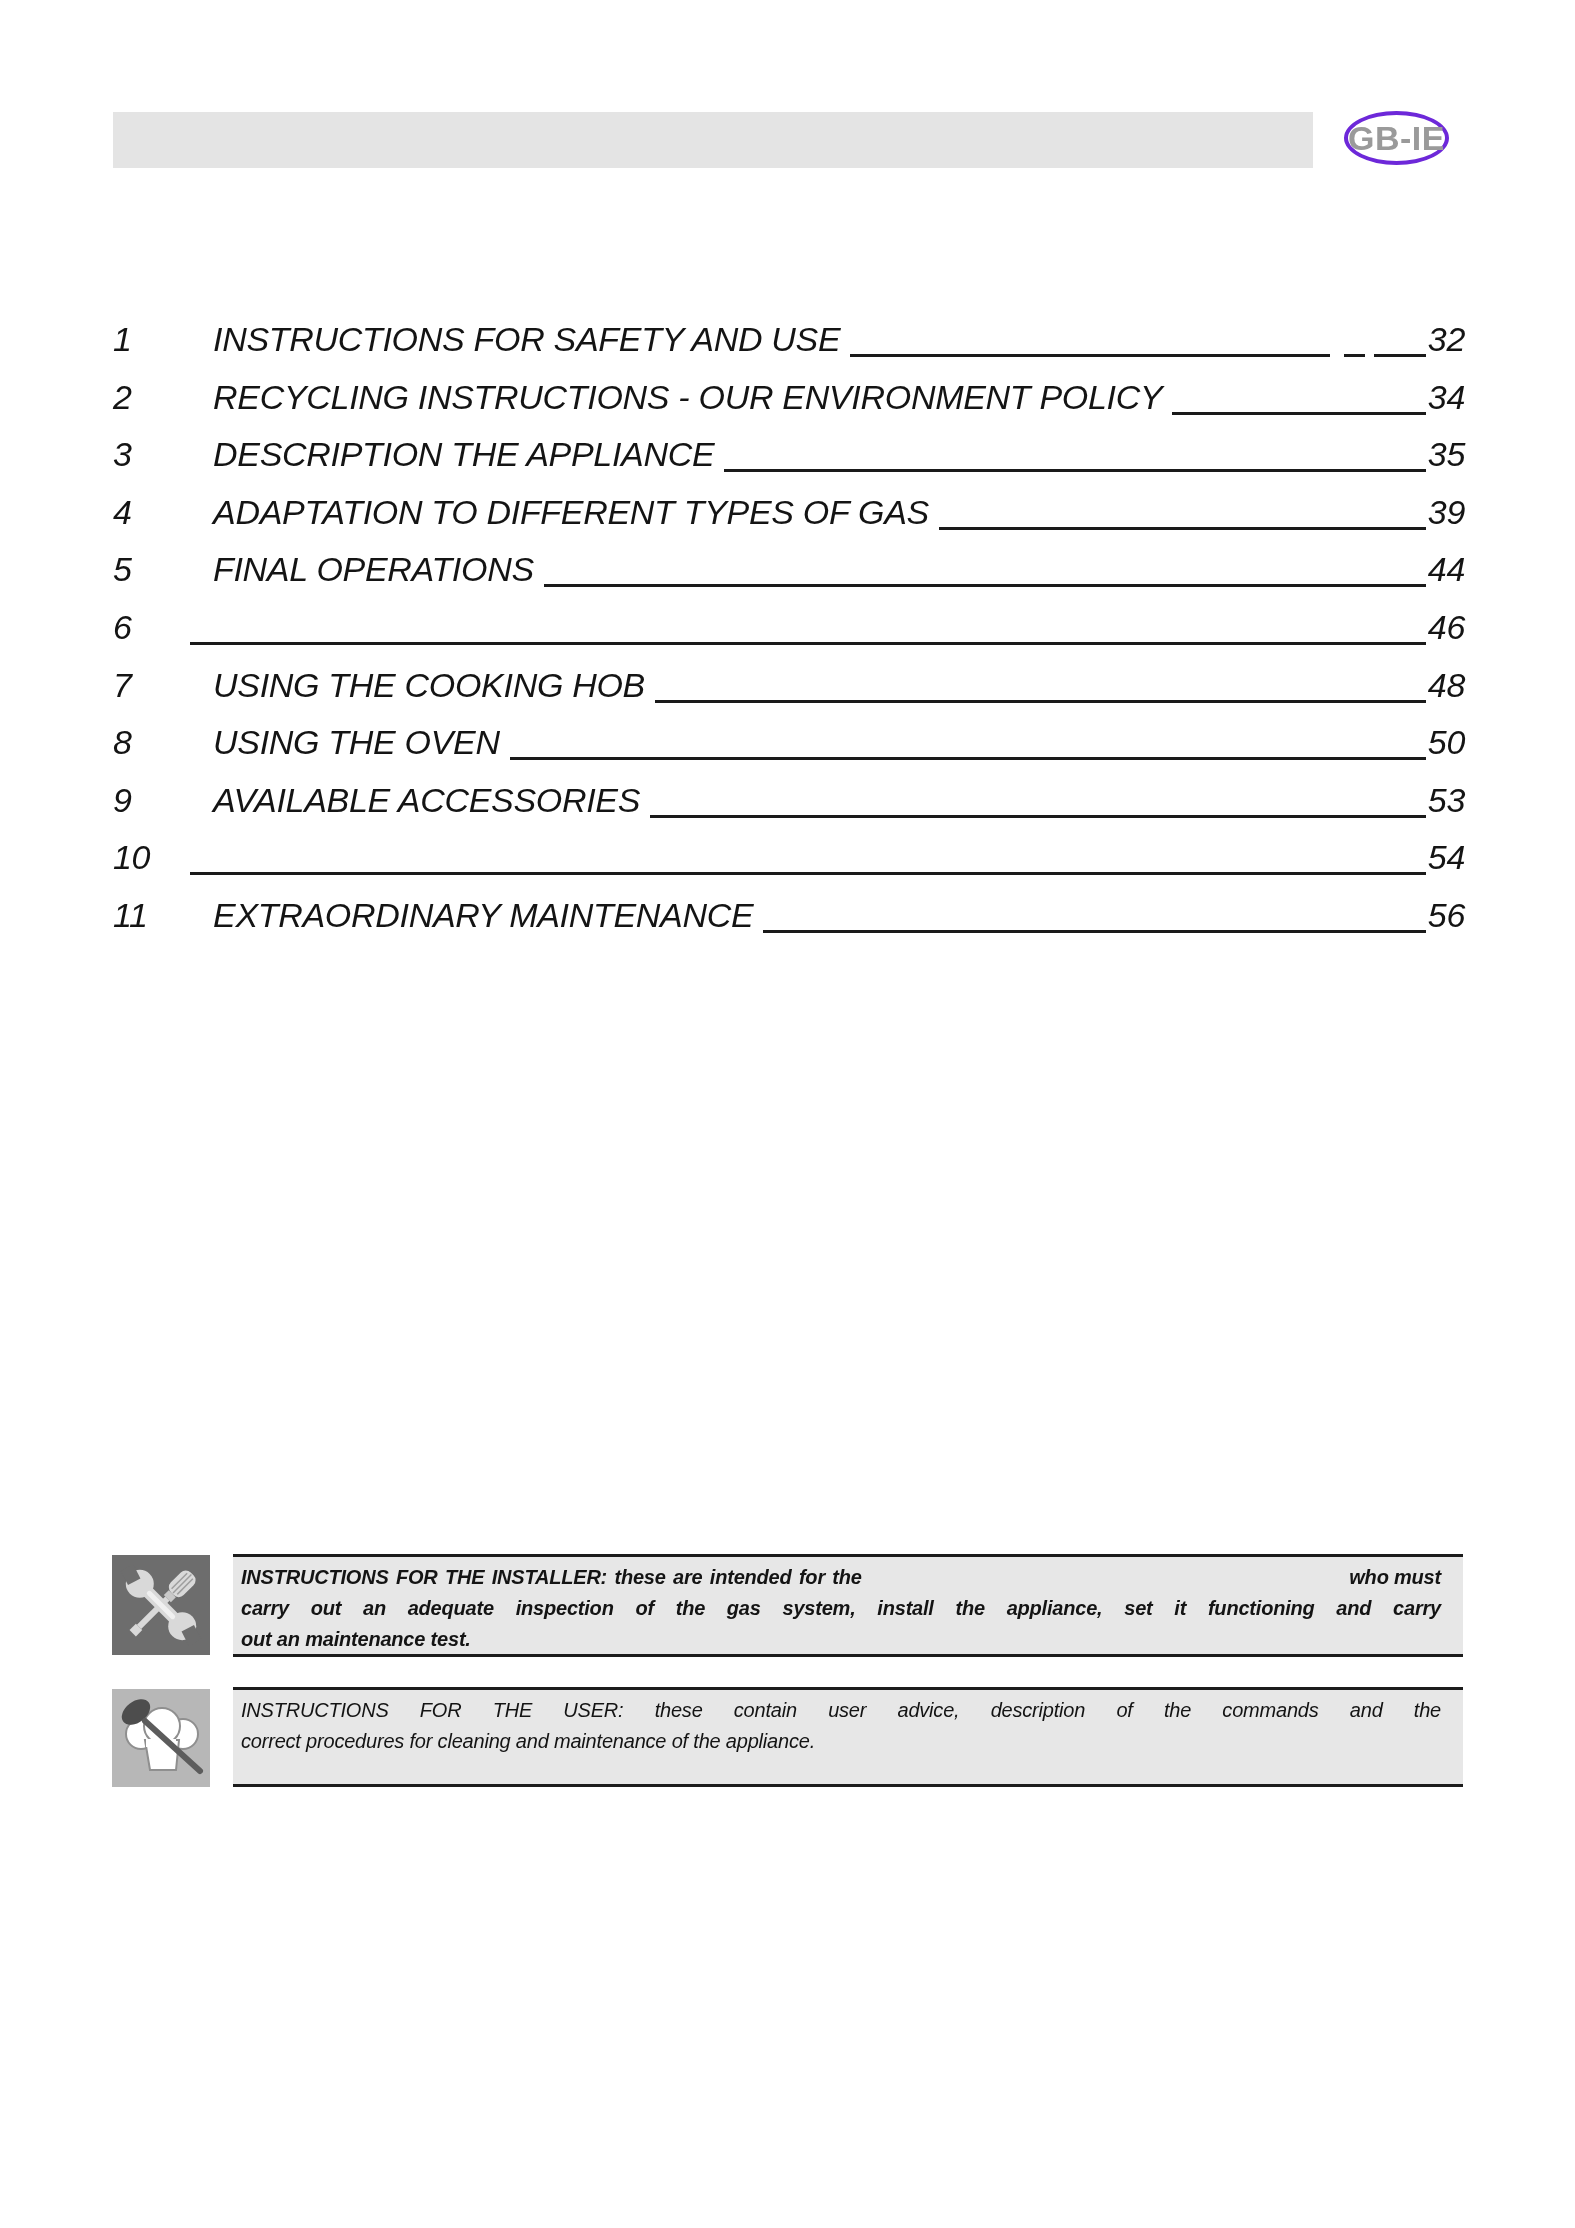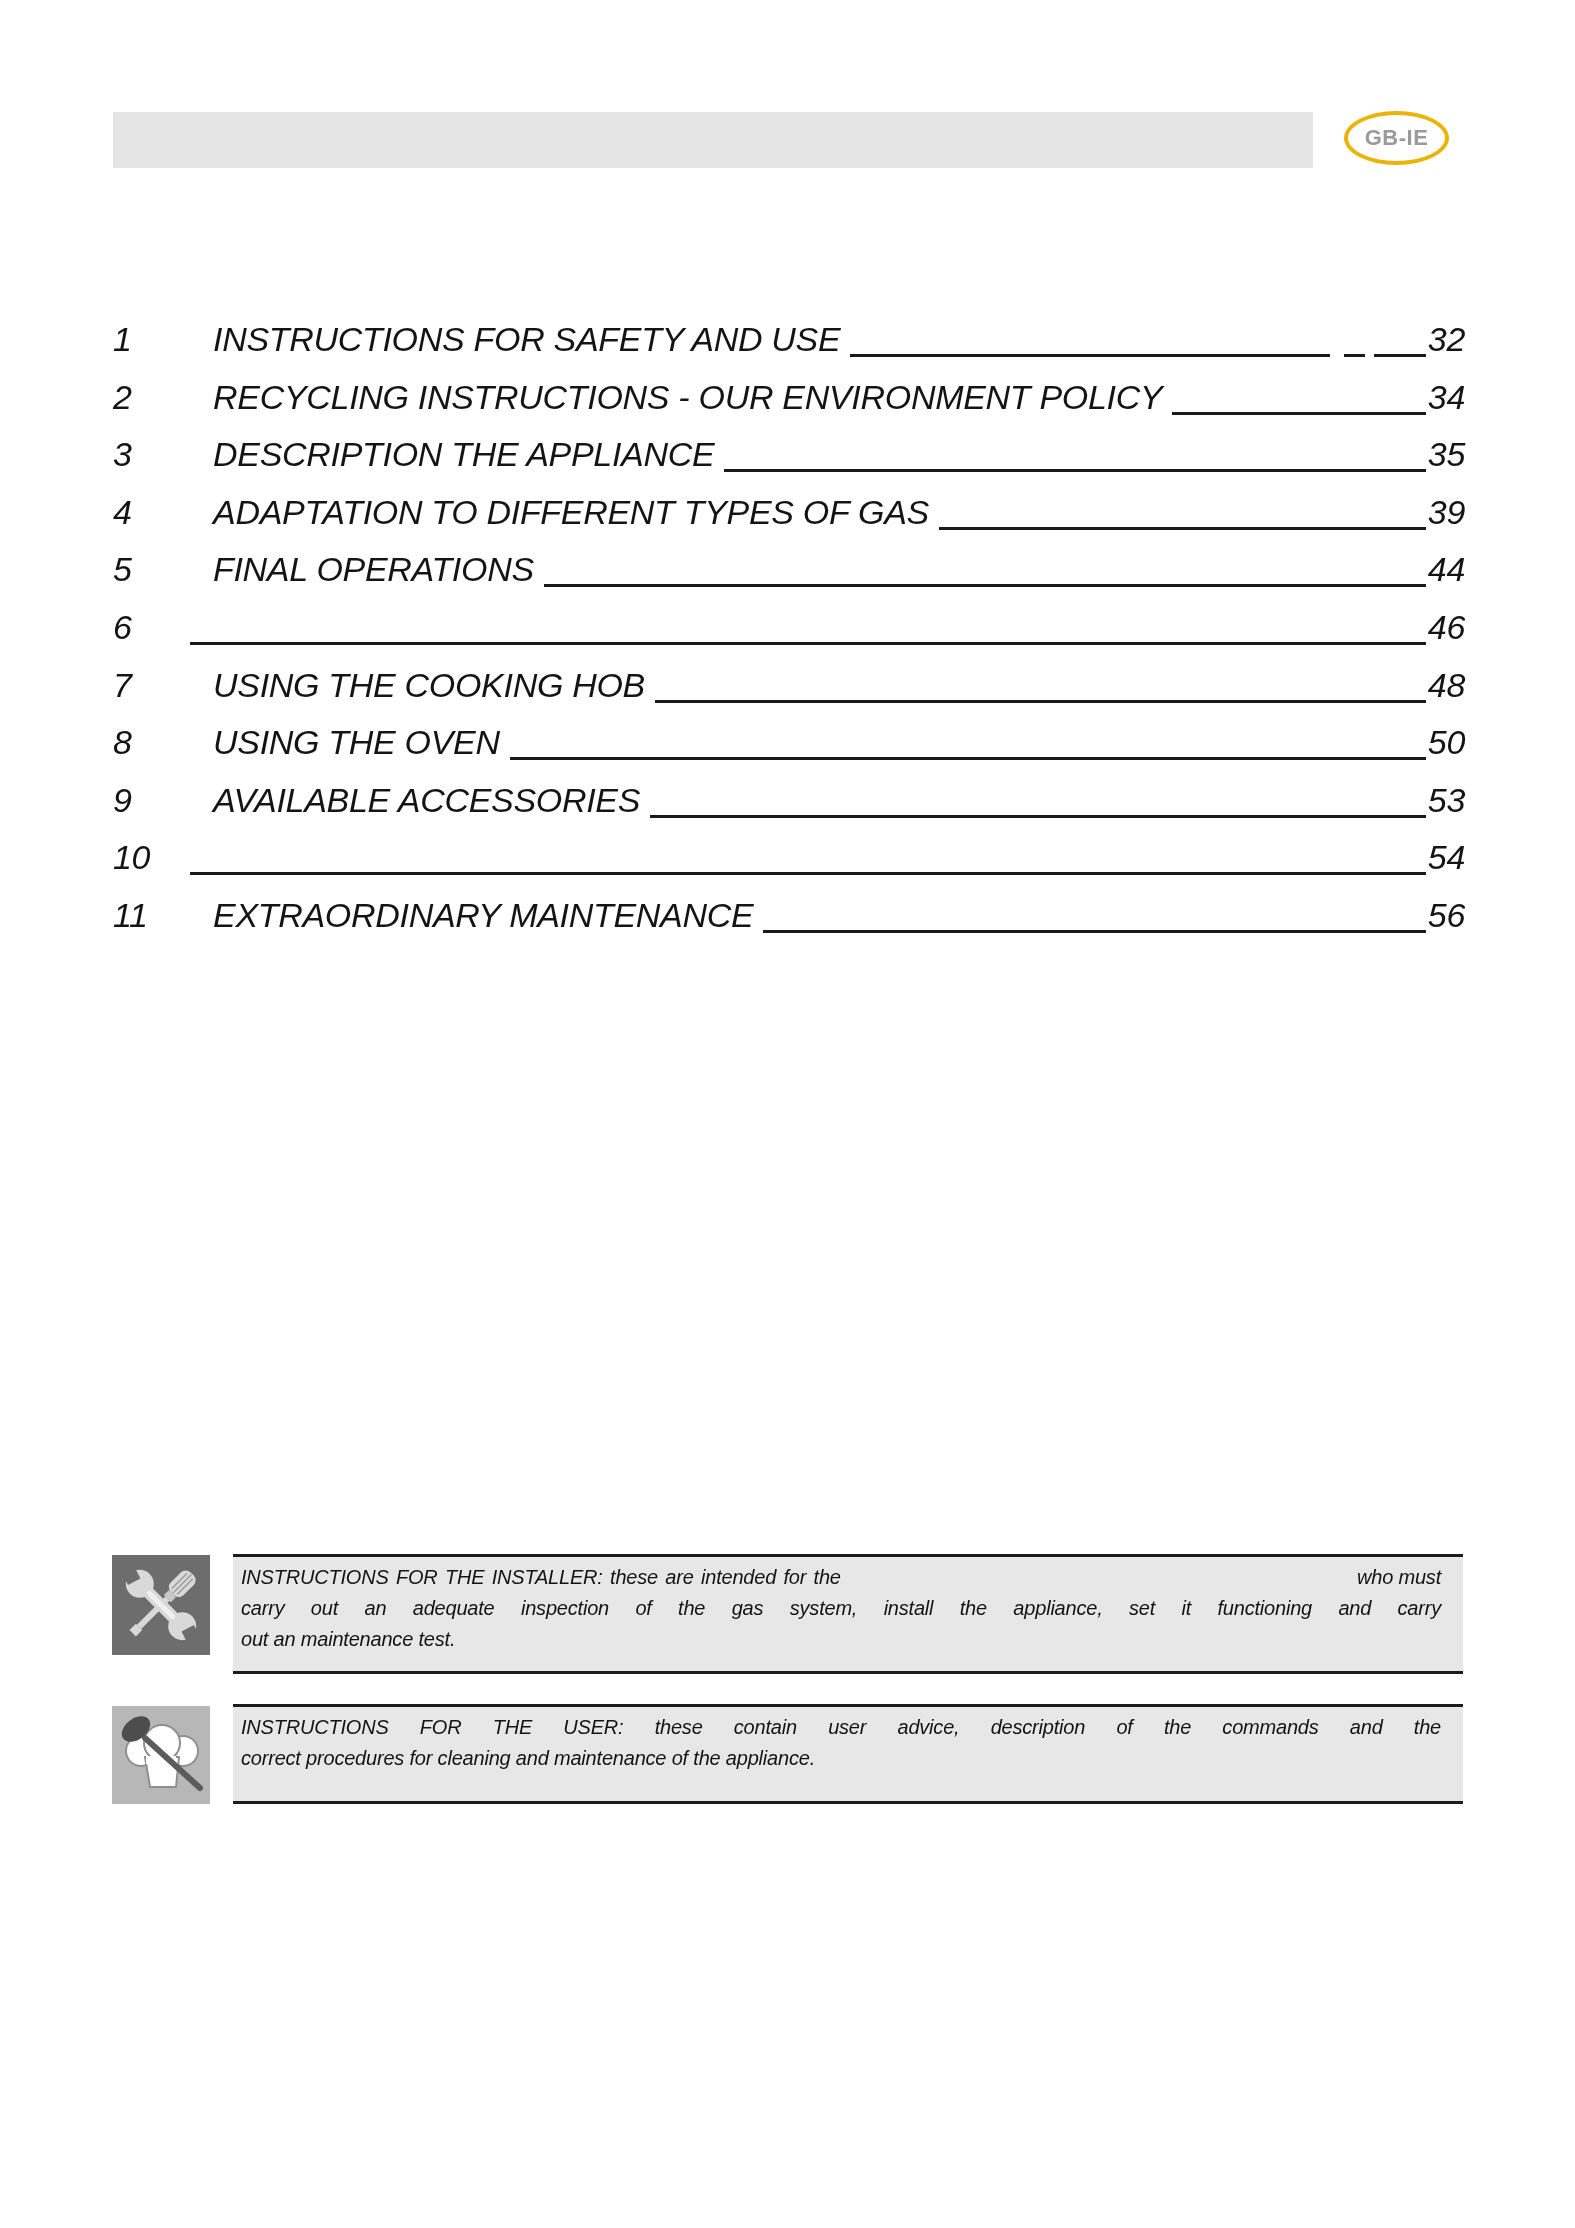--- a/index.html
+++ b/index.html
@@ -17,27 +17,27 @@
   .header-bar {
     position: absolute;
     left: 113px; top: 112px;
     width: 1200px; height: 56px;
     background: #e4e4e4;
   }
   .region-badge {
     position: absolute;
     left: 1344px; top: 111px;
     width: 105px; height: 54px;
-    border: 4px solid #eab308;
+    border: 4px solid #6d28d9;
     border-radius: 50%;
     box-sizing: border-box;
     display: flex; align-items: center; justify-content: center;
     color: #9a9a9a;
     font-weight: bold;
-    font-size: 22px;
+    font-size: 34px;
     letter-spacing: 0.5px;
   }
 
   
   .toc {
     position: absolute;
     left: 113px; top: 320px;
     width: 1352px;
     font-style: italic;
     font-size: 34px;
@@ -92,21 +92,21 @@
     background: #e7e7e7;
     border-top: 3px solid #1c1c1c;
     border-bottom: 3px solid #1c1c1c;
     padding: 5px 22px 0 8px;
     font-style: italic;
     font-size: 20px;
     line-height: 31px;
     letter-spacing: -0.2px;
   }
   .note-body.user-body { height: 100px; font-style: italic; }
-  .note-body.installer-body { height: 120px; }
+  .note-body.installer-body { height: 103px; font-weight: bold; }
   .note-line-split { display: flex; }
   .note-line-split .left  { white-space: nowrap; word-spacing: 2px; }
   .note-line-split .gapfill { flex: 1 1 auto; }
   .note-line-split .right { white-space: nowrap; }
   .just { text-align: justify; text-align-last: justify; }
 </style>
 </head>
 <body>
 
 <div class="page">

